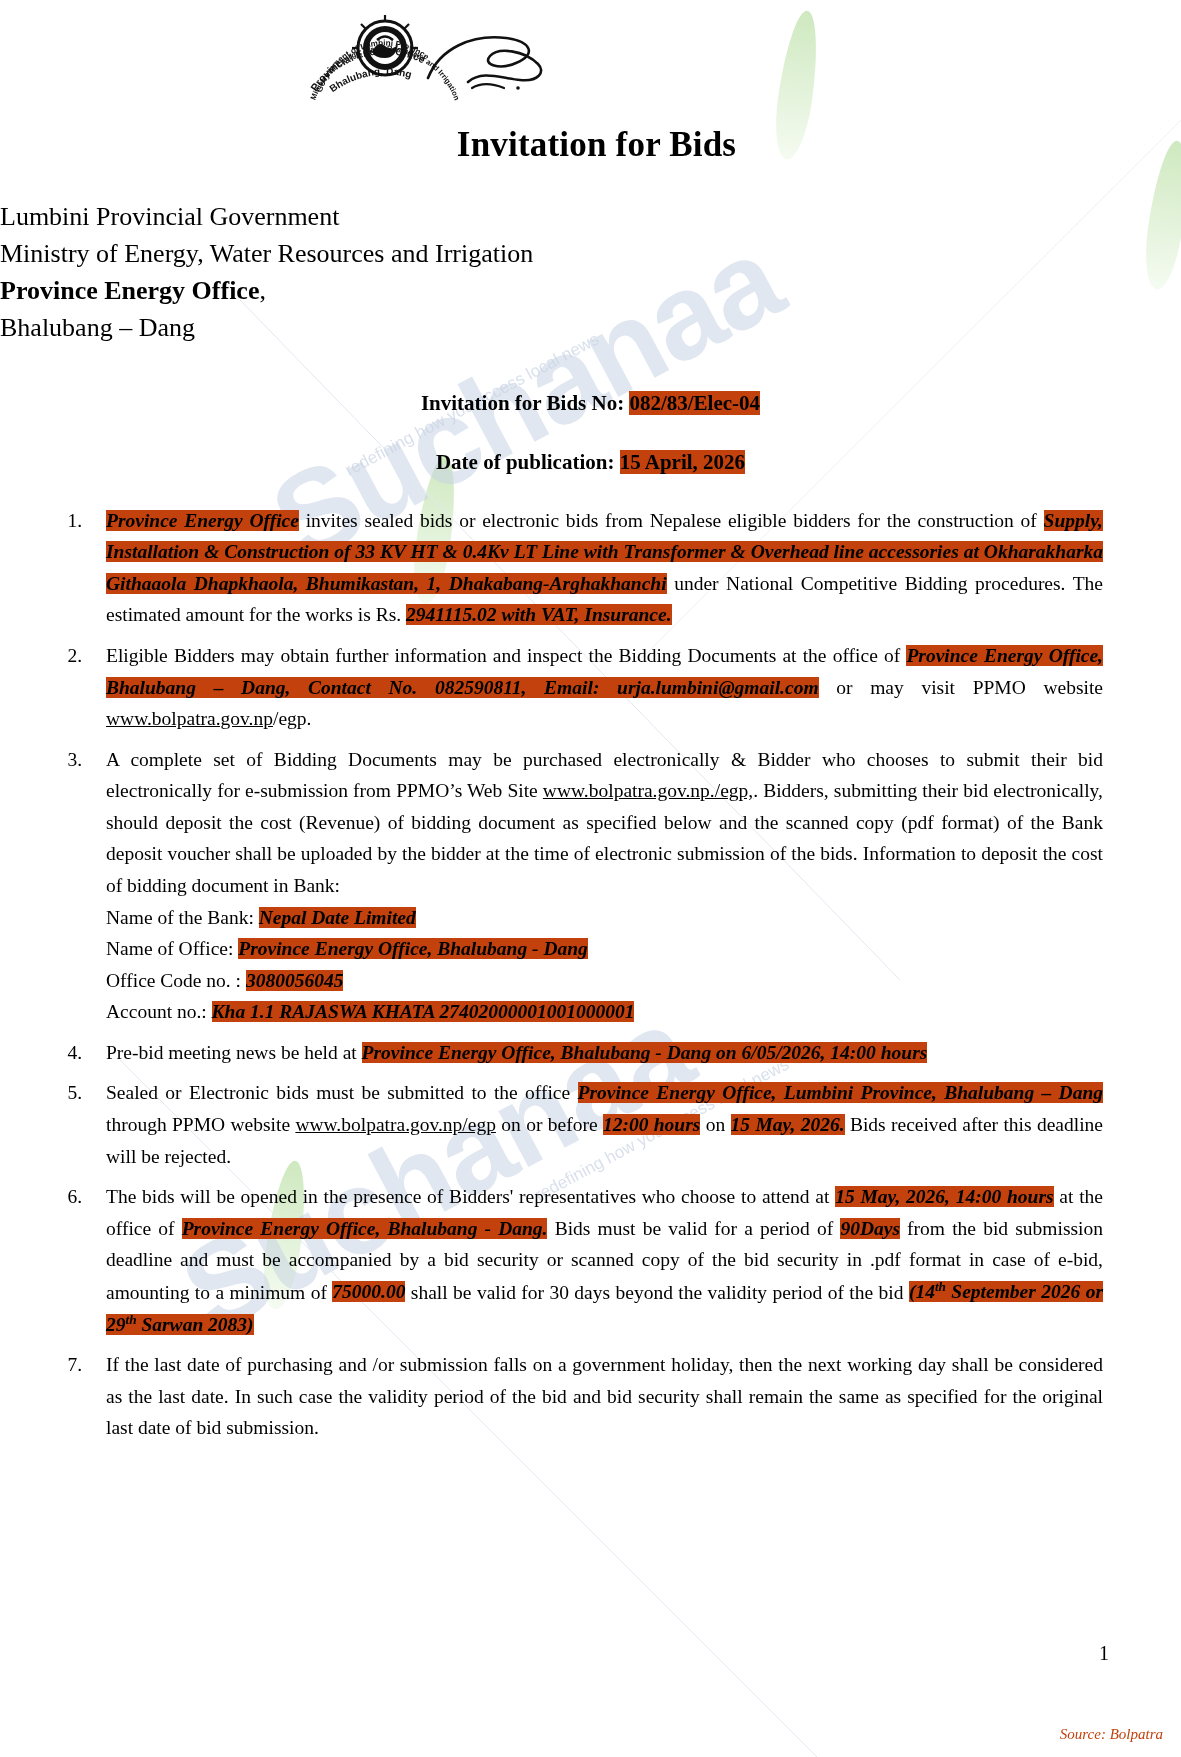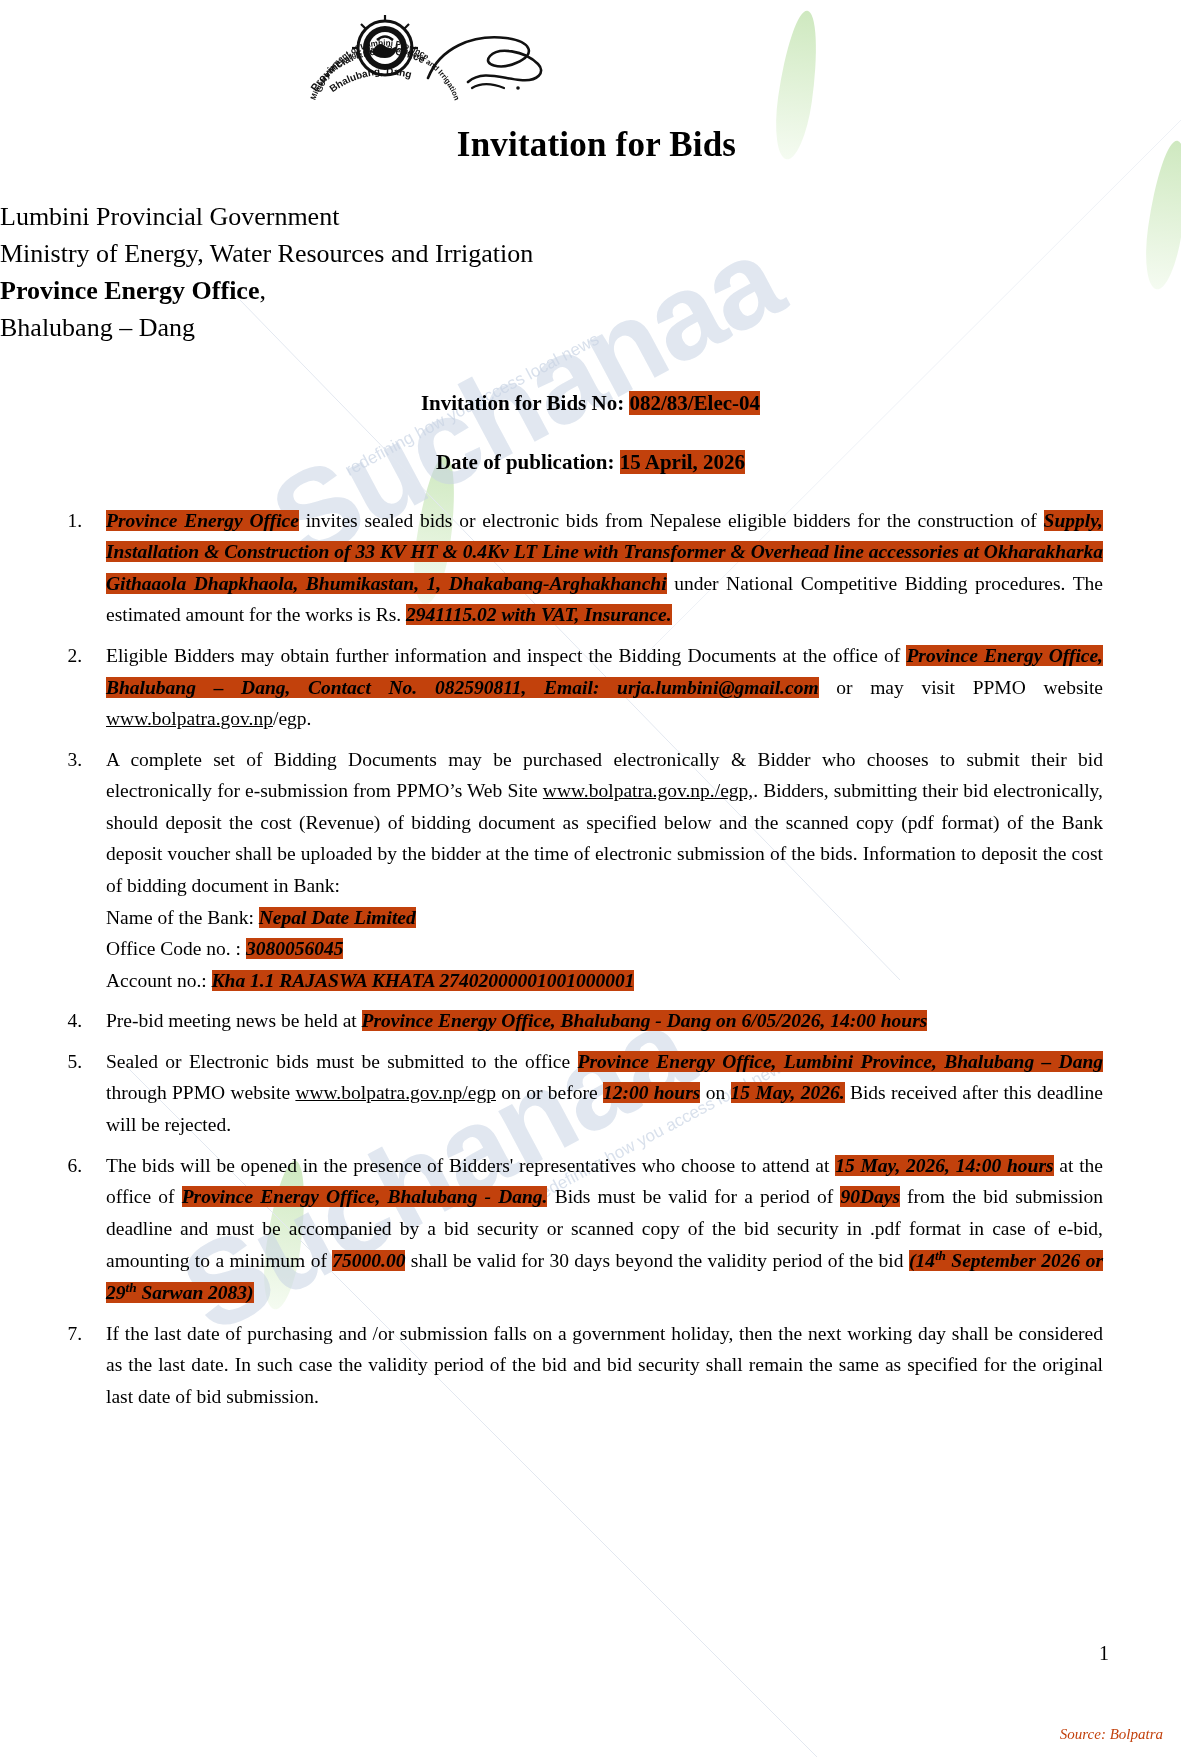--- a/index.html
+++ b/index.html
@@ -244,20 +244,21 @@
 
     <div class="pub-line">
       <span>Date of publication: </span><mark>15 April, 2026</mark>
     </div>
 
     <ol class="clauses" id="clause-list">
         <li><span class="num">1.</span><span><mark class="bi">Province Energy Office</mark><span> invites sealed bids or electronic bids from Nepalese eligible bidders for the construction of </span><mark class="bi">Supply, Installation &amp; Construction of 33 KV HT &amp; 0.4Kv LT Line with Transformer &amp; Overhead line accessories at Okharakharka Githaaola Dhapkhaola, Bhumikastan, 1, Dhakabang-Arghakhanchi</mark><span> under National Competitive Bidding procedures. The estimated amount for the works is Rs. </span><mark class="bi">2941115.02 with VAT, Insurance.</mark></span></li>
         <li><span class="num">2.</span><span><span>Eligible Bidders may obtain further information and inspect the Bidding Documents at the office of </span><mark class="bi">Province Energy Office, Bhalubang – Dang, Contact No. 082590811, Email: urja.lumbini@gmail.com</mark><span> or may visit PPMO website </span><span class="u">www.bolpatra.gov.np</span><span>/egp.</span></span></li>
         <li><span class="num">3.</span><span><span>A complete set of Bidding Documents may be purchased electronically &amp; Bidder who chooses to submit their bid electronically for e-submission from PPMO’s Web Site </span><span class="u">www.bolpatra.gov.np./egp,</span><span>. Bidders, submitting their bid electronically, should deposit the cost (Revenue) of bidding document as specified below and the scanned copy (pdf format) of the Bank deposit voucher shall be uploaded by the bidder at the time of electronic submission of the bids. Information to deposit the cost of bidding document in Bank:</span></span><div class="bank-lines">
             <div><span>Name of the Bank: </span><mark class="bi">Nepal Date Limited</mark></div>
+            <div><span>Name of Office: </span><mark class="bi">Province Energy Office, Bhalubang - Dang</mark></div>
             <div><span>Office Code no. : </span><mark class="bi">3080056045</mark></div>
             <div><span>Account no.: </span><mark class="bi">Kha 1.1 RAJASWA KHATA  27402000001001000001</mark></div>
           </div></li>
         <li><span class="num">4.</span><span><span>Pre-bid meeting news be held at </span><mark class="bi">Province Energy Office, Bhalubang - Dang on 6/05/2026, 14:00 hours</mark></span></li>
         <li><span class="num">5.</span><span><span>Sealed or Electronic bids must be submitted to the office </span><mark class="bi">Province Energy Office, Lumbini Province, Bhalubang – Dang</mark><span> through PPMO website </span><span class="u">www.bolpatra.gov.np/egp</span><span> on or before </span><mark class="bi">12:00 hours</mark><span> on </span><mark class="bi">15 May, 2026.</mark><span> Bids received after this deadline will be rejected.</span></span></li>
         <li><span class="num">6.</span><span><span>The bids will be opened in the presence of Bidders' representatives who choose to attend at </span><mark class="bi">15 May, 2026, 14:00 hours</mark><span>  at the office of </span><mark class="bi">Province Energy Office, Bhalubang - Dang.</mark><span> Bids must be valid for a period of </span><mark class="bi">90Days</mark><span> from the bid submission deadline and must be accompanied by a bid security or scanned copy of the bid security in .pdf format in case of e-bid, amounting to a minimum of </span><mark class="bi">75000.00</mark><span>  shall be valid for 30 days beyond the validity period of the bid </span><mark class="bi">(14<sup>th</sup> September 2026 or 29<sup>th</sup> Sarwan 2083)</mark></span></li>
         <li><span class="num">7.</span><span><span>If the last date of purchasing and /or submission falls on a government holiday, then the next working day shall be considered as the last date. In such case the validity period of the bid and bid security shall remain the same as specified for the original last date of bid submission.</span></span></li>
       </ol>
   </div>
 

